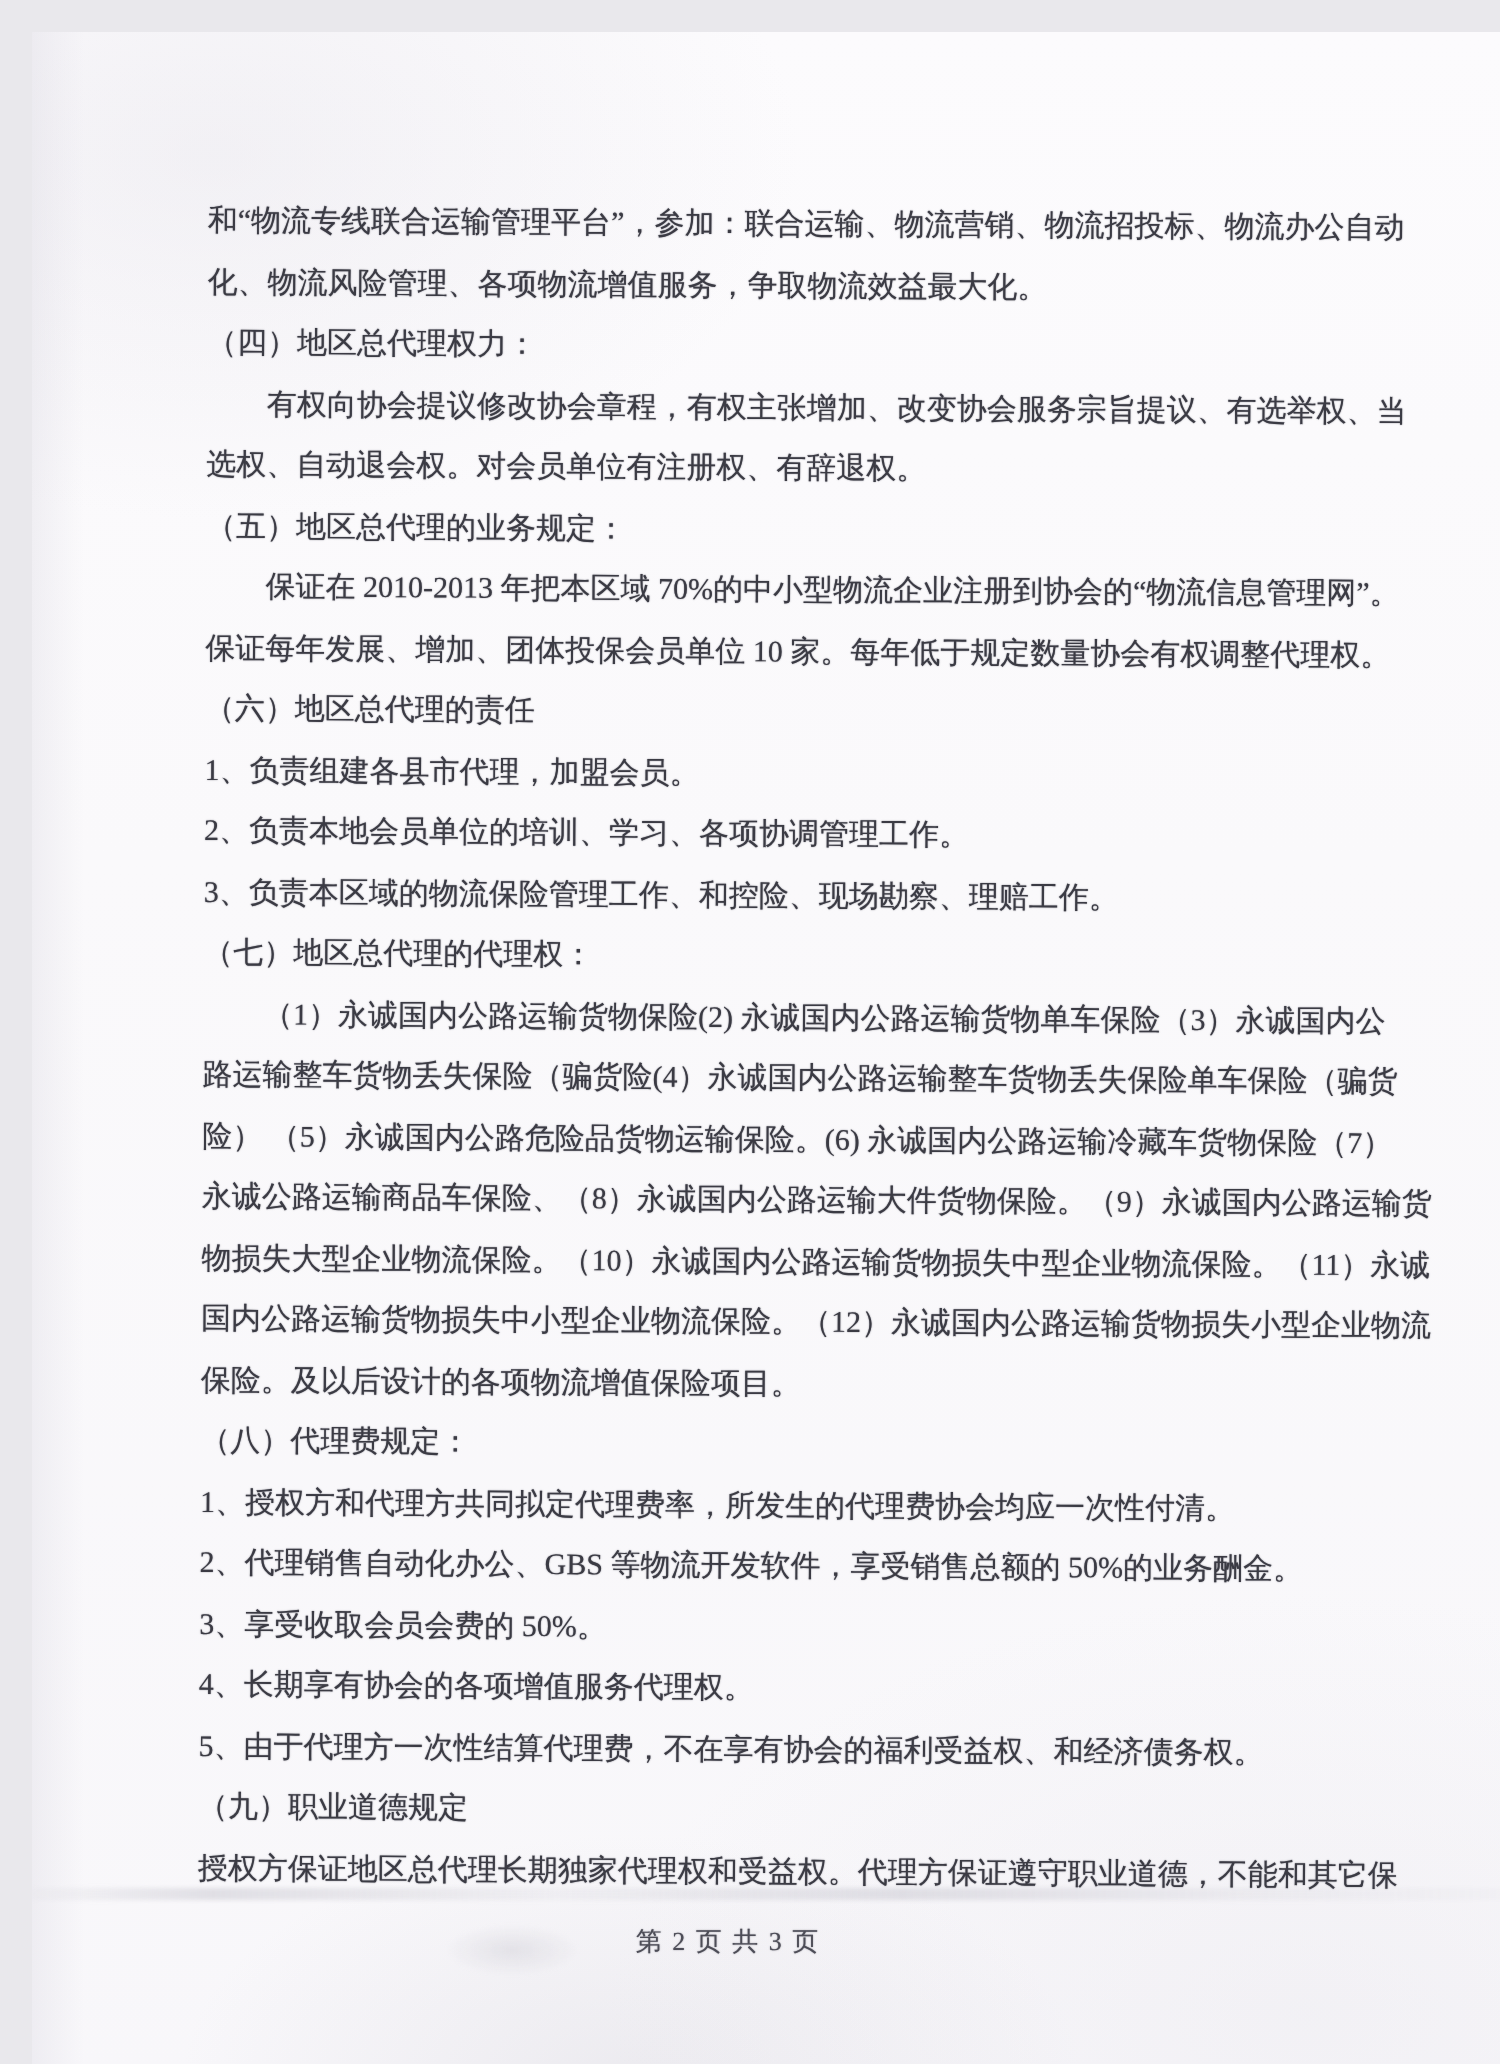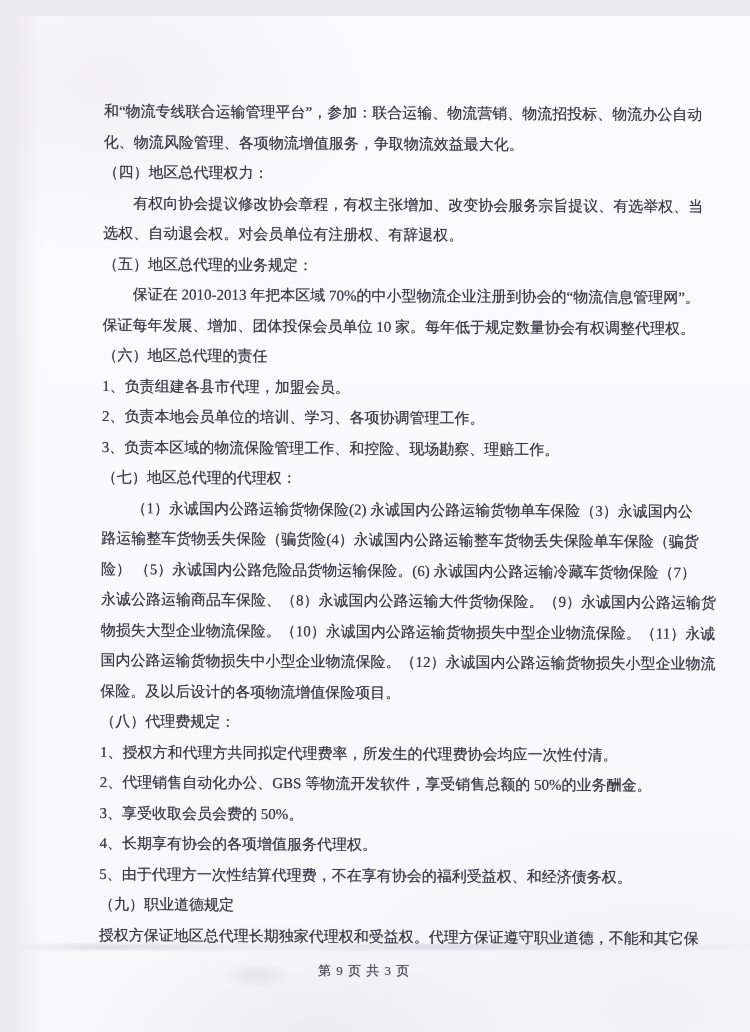--- a/index.html
+++ b/index.html
@@ -116,15 +116,15 @@
       <div class="line none">1、授权方和代理方共同拟定代理费率，所发生的代理费协会均应一次性付清。</div>
       <div class="line none">2、代理销售自动化办公、GBS 等物流开发软件，享受销售总额的 50%的业务酬金。</div>
       <div class="line none">3、享受收取会员会费的 50%。</div>
       <div class="line none">4、长期享有协会的各项增值服务代理权。</div>
       <div class="line none">5、由于代理方一次性结算代理费，不在享有协会的福利受益权、和经济债务权。</div>
       <div class="line none">（九）职业道德规定</div>
       <div class="line none">授权方保证地区总代理长期独家代理权和受益权。代理方保证遵守职业道德，不能和其它保</div>
     </div>
 
   <div class="page-footer">
-    <span>第 9 页 共 3 页</span>
+    <span>第 2 页 共 3 页</span>
   </div>
 </div>
 
 </body></html>

